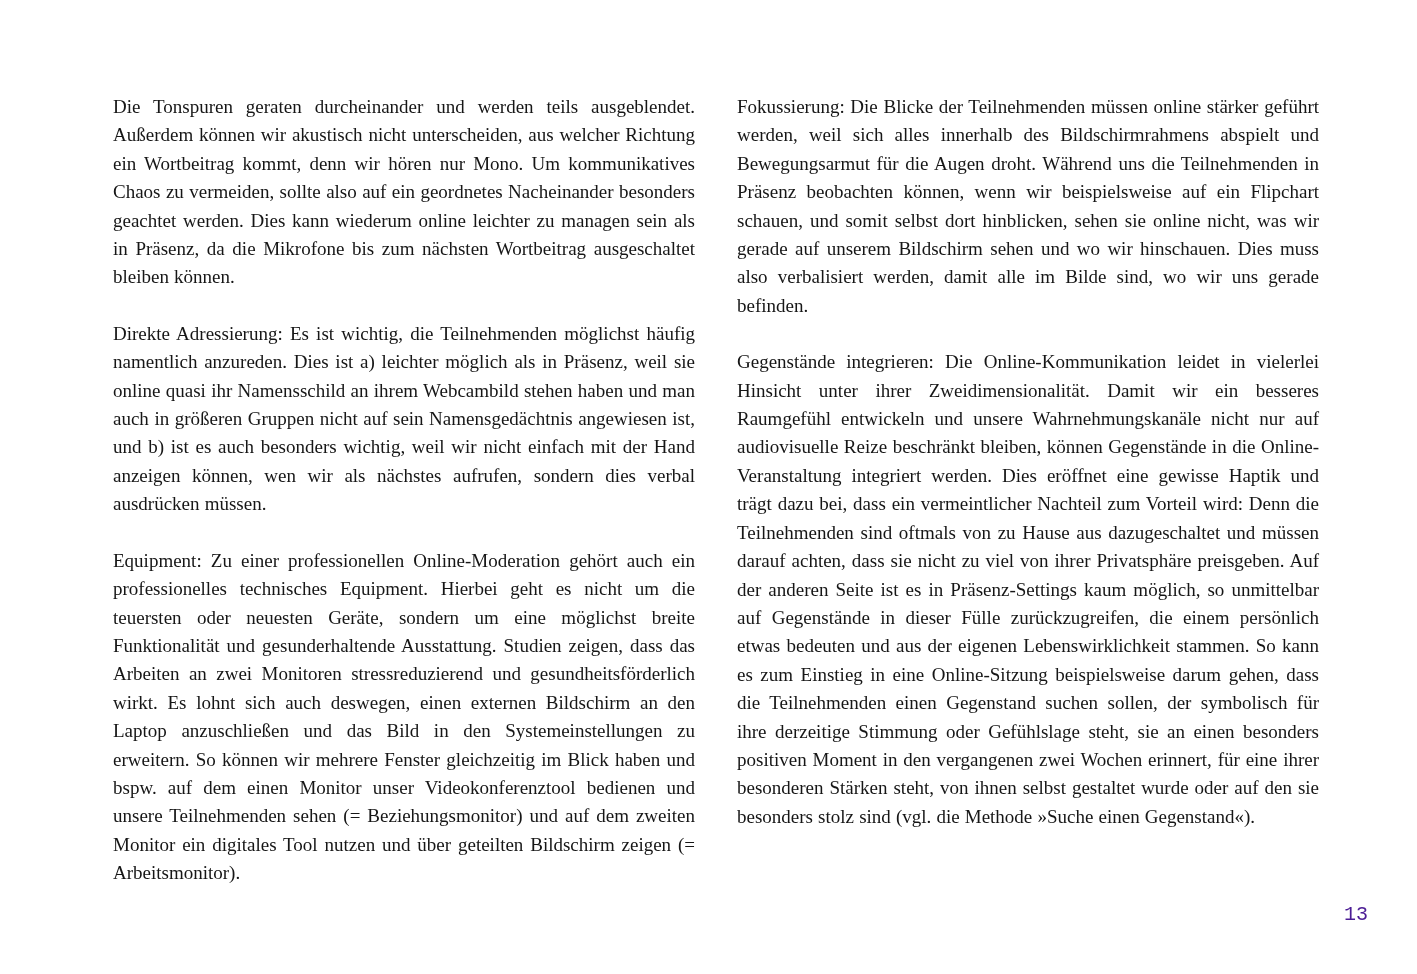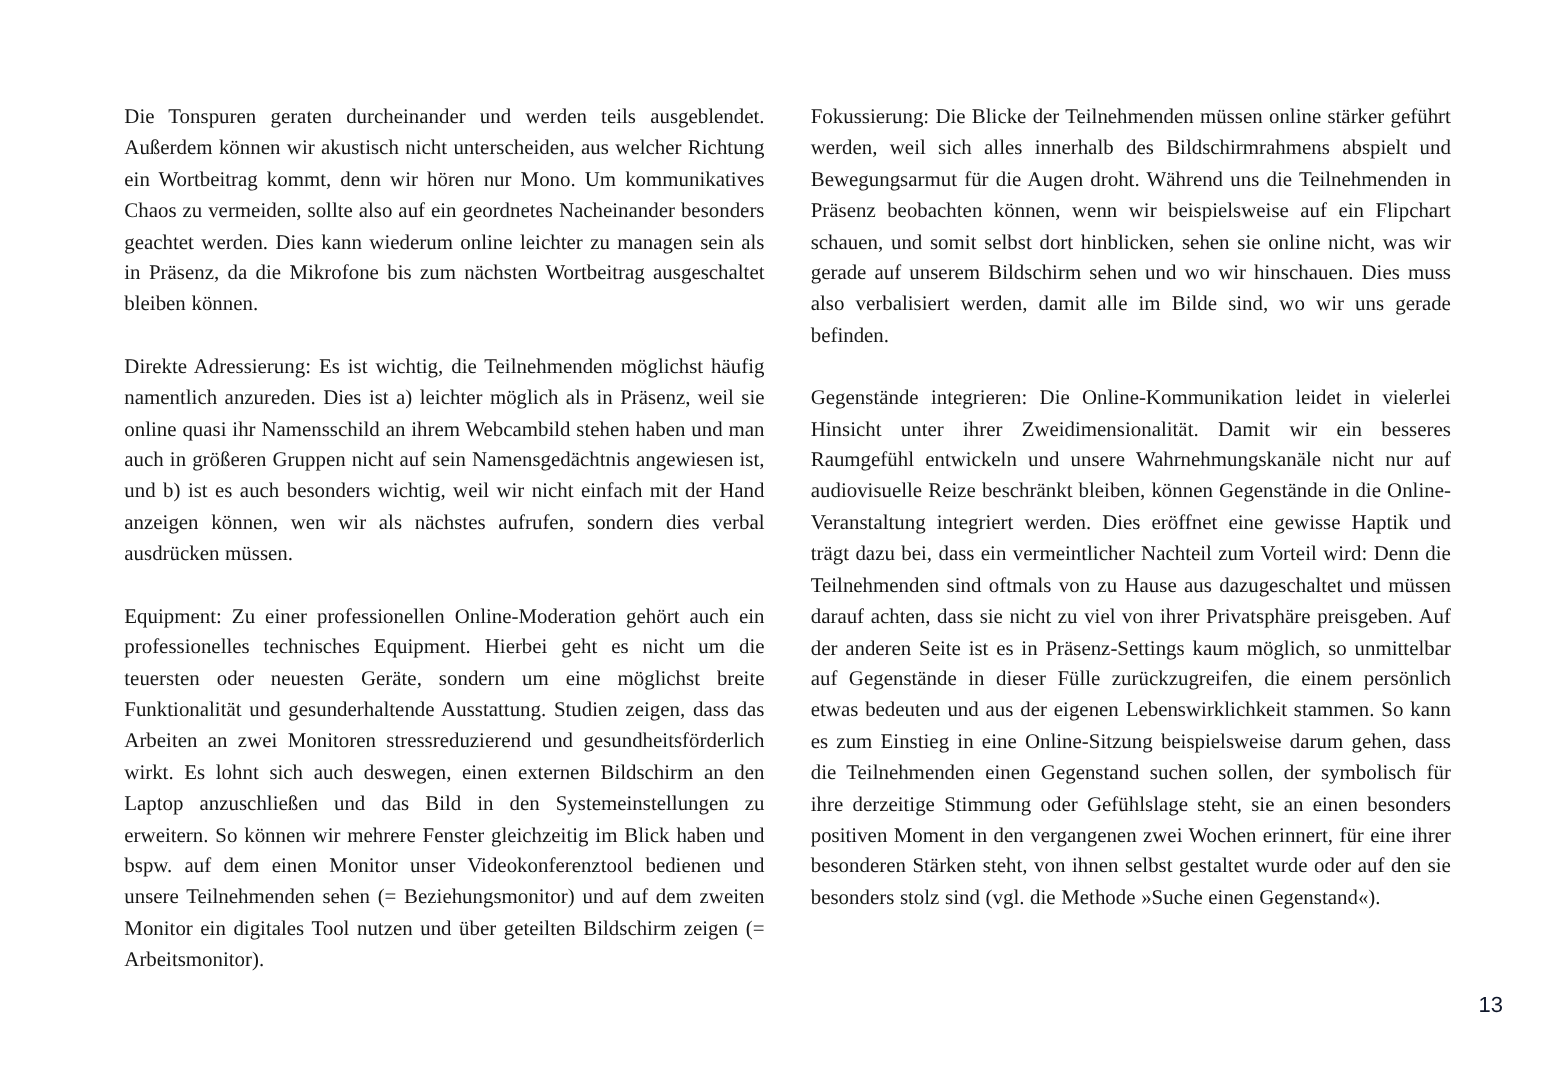--- a/index.html
+++ b/index.html
@@ -35,23 +35,23 @@
     -webkit-hyphens: auto;
     word-spacing: 0.02em;
   }
   .para b.lead {
     font-weight: normal;
   }
   .page-number {
     position: absolute;
     top: 903px;
     left: 1344px;
-    font-family: Liberation Sans, sans-serif;
+    font-family: Liberation Mono, monospace;
     font-size: 20px;
-    color: #0f172a;
+    color: #4c1d95;
   }
 </style>
 </head>
 <body>
 
 <div class="page">
   <div class="columns">
 
     <div class="column">
       <p class="para"><b class="lead"></b><span>Die Tonspuren geraten durcheinander und werden teils ausgeblendet. Außerdem können wir akustisch nicht unterscheiden, aus welcher Richtung ein Wortbeitrag kommt, denn wir hören nur Mono. Um kommunikatives Chaos zu vermeiden, sollte also auf ein geordnetes Nacheinander besonders geachtet werden. Dies kann wiederum online leichter zu managen sein als in Präsenz, da die Mikrofone bis zum nächsten Wortbeitrag ausgeschaltet bleiben können.</span></p>

